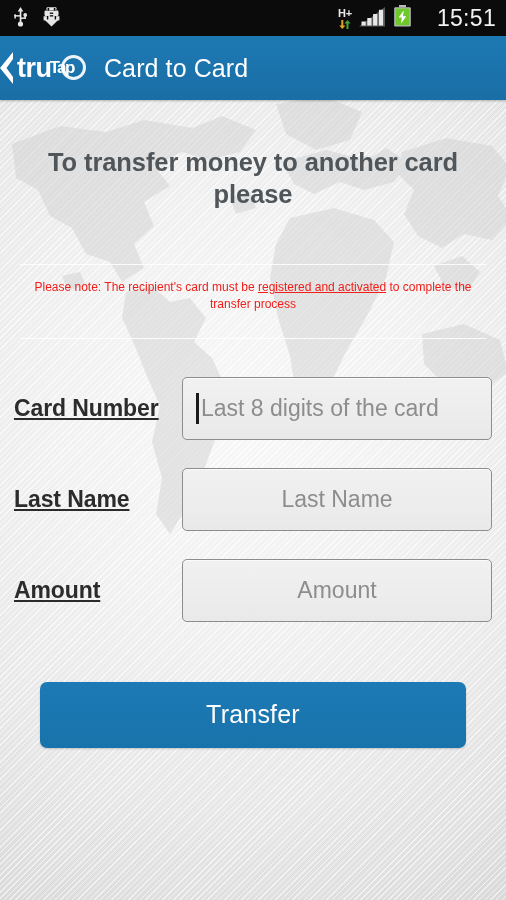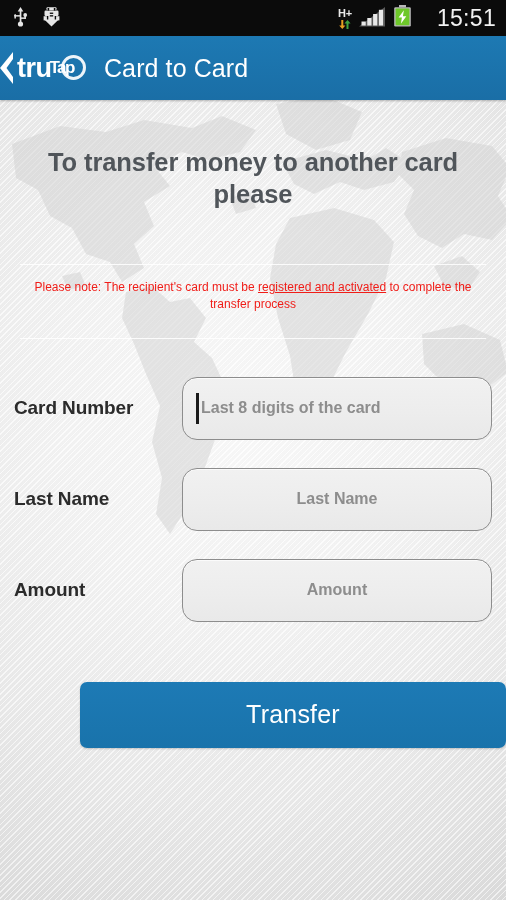--- a/index.html
+++ b/index.html
@@ -107,53 +107,52 @@
 
   
   .form { margin-top:38px; padding:0 14px; }
   .row {
     display:flex; align-items:center;
     height:63px; margin-bottom:28px;
   }
   .row:last-child { margin-bottom:0; }
   .f-label {
     width:168px; flex:0 0 168px;
-    font-size:19px; font-weight:bold; color:#2b2b2b;
+    font-size:23px; font-weight:bold; color:#2b2b2b;
     letter-spacing:-.1px;
+    text-decoration:underline;
   }
   .f-input {
     flex:1; height:100%;
     background:linear-gradient(to bottom,#f1f1f1 0%,#ededed 55%,#e9e9e9 100%);
     border:1px solid #8d8d8d;
-    border-radius:15px;
+    border-radius:5px;
     display:flex; align-items:center;
-    font-size:16px; color:#8d8d8d;
+    font-size:23px; color:#8d8d8d;
     cursor:text;
     box-shadow:inset 0 1px 0 rgba(255,255,255,.7);
     overflow:hidden;
-    font-weight:bold;
   }
   .f-input.centered { justify-content:center; }
   .f-input.focused { padding-left:13px; }
   .caret {
     display:inline-block; width:3px; height:31px;
     background:#1a1a1a; margin-right:2px; flex:0 0 3px;
   }
   .ph { white-space:nowrap; }
 
   .btn-wrap { padding:0 40px; margin-top:60px; }
   .transfer-btn {
     width:100%; height:66px;
     background:linear-gradient(to bottom,#1d7ab5 0%,#1973ab 100%);
     border:none; border-radius:7px;
     color:#ffffff; font-size:25px;
     font-family:"Liberation Sans", sans-serif;
     cursor:pointer; letter-spacing:.2px;
     box-shadow:0 1px 2px rgba(0,0,0,.18);
-    margin-left:40px;
   }
 </style>
 </head>
 <body>
 
 <div class="phone">
 
   <div class="statusbar">
     <div class="sb-left">
       <span class="sb-icon">

